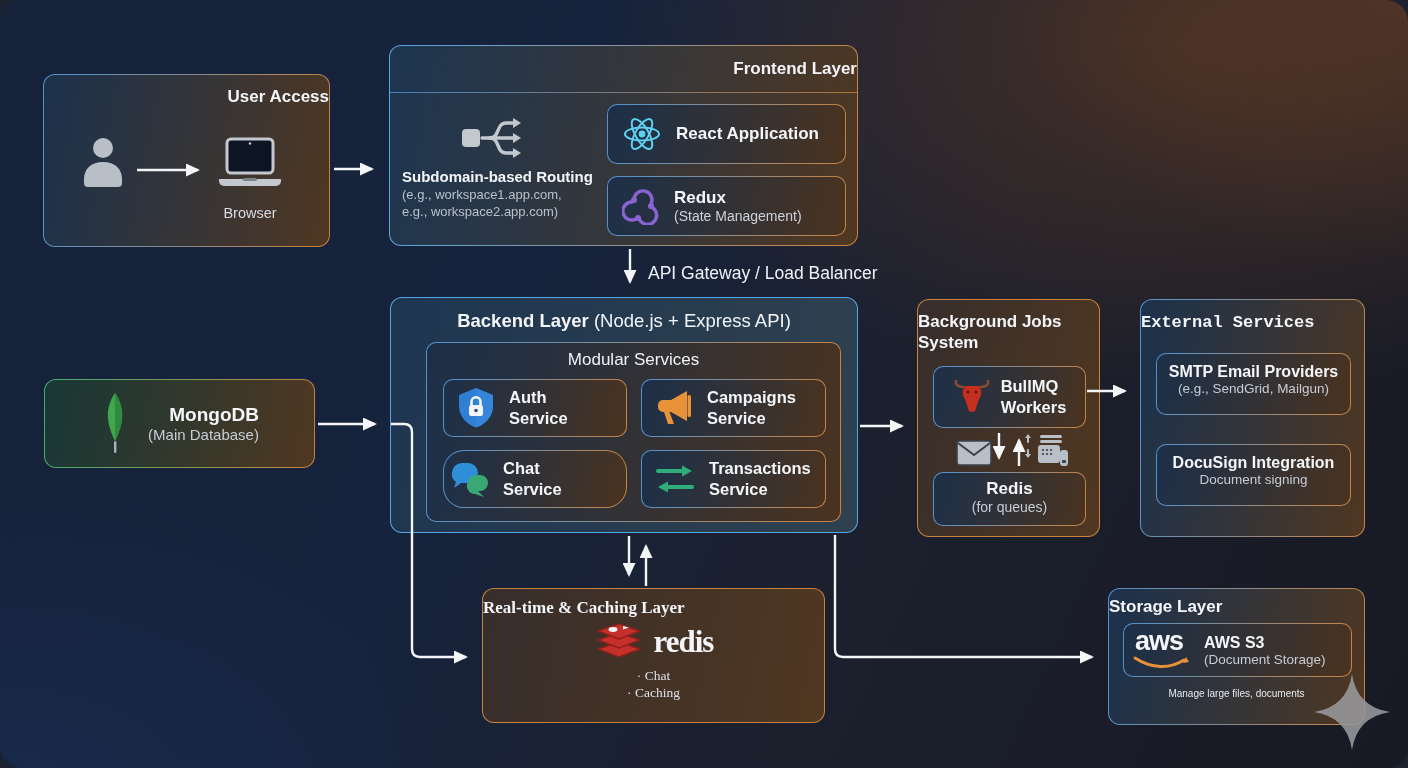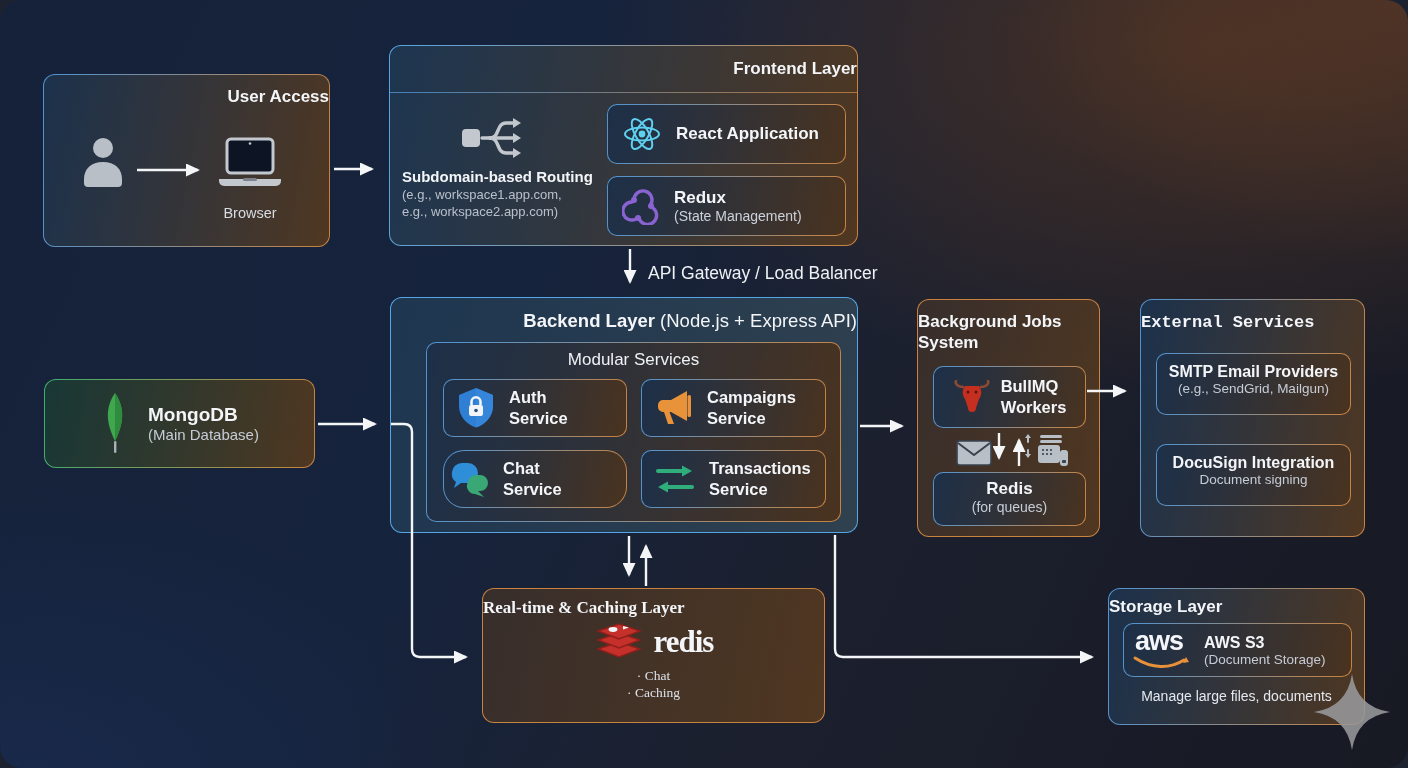--- a/index.html
+++ b/index.html
@@ -115,21 +115,21 @@
       <span>
         <div style="color:#f3f5f8;font-size:17px;font-weight:700;">Redux</div>
         <div class="sec" style="font-size:14px;color:#ccd2db;">(State Management)</div>
       </span>
     </div>
   </div>
 
   <div class="reg abs" style="left:648px;top:263px;font-size:17.5px;">API Gateway / Load Balancer</div>
 
   <div class="panel" style="left:390px;top:297px;width:468px;height:236px;--b1:#55a6e6;--b2:#55a6e6;">
-    <div class="abs" style="left:0;right:0;top:12px;text-align:right;font-size:18.5px;color:#f3f5f8;"><span style="font-weight:700;">Backend Layer</span><span> (Node.js + Express API)</span></div>
+    <div class="abs" style="left:0;right:0;top:12px;text-align:center;font-size:18.5px;color:#f3f5f8;"><span style="font-weight:700;">Backend Layer</span><span> (Node.js + Express API)</span></div>
 
     <div class="sub" style="left:35px;top:44px;width:415px;height:180px;--b1:#4f93d2;--b2:#c9823f;">
       <div class="abs" style="left:0;right:0;top:7px;text-align:center;font-size:17px;color:#eef1f5;">Modular Services</div>
 
       <div class="sub flexrow" style="left:16px;top:36px;width:184px;height:58px;padding:0 12px;gap:13px;">
         <span class="svgwrap">
           <svg width="40" height="42" viewBox="0 0 40 42">
             <path d="M20 1 L37 8 v11 c0 11 -8 18.5 -17 21.5 C11 37.5 3 30 3 19 V8 z" fill="#2f7fd4"></path>
             <path d="M20 1 L37 8 v11 c0 11 -8 18.5 -17 21.5 z" fill="#3b8de0" opacity=".55"></path>
             <rect x="13" y="18" width="14" height="11" rx="2.2" fill="#f2f4f7"></rect>
@@ -192,21 +192,21 @@
   </div>
 
   <div class="panel flexrow" style="left:44px;top:379px;width:271px;height:89px;--b1:#3fae6e;--b2:#c9823f;justify-content:center;gap:18px;">
     <span class="svgwrap">
       <svg width="30" height="66" viewBox="0 0 30 66">
         <path d="M15 2 C23 14 26 28 15 50 C4 28 7 14 15 2 z" fill="#3fa84f"></path>
         <path d="M15 2 C23 14 26 28 15 50 z" fill="#2f8c3f"></path>
         <rect x="14" y="50" width="2.4" height="12" rx="1.2" fill="#a9b0ba"></rect>
       </svg>
     </span>
-    <span style="text-align:left;">
+    <span style="text-align:right;">
       <div style="color:#f3f5f8;font-size:19px;font-weight:700;">MongoDB</div>
       <div class="sec" style="font-size:15px;color:#c6ccd6;">(Main Database)</div>
     </span>
   </div>
 
   <div class="panel" style="left:917px;top:299px;width:183px;height:238px;--b1:#c9823f;--b2:#c9823f;">
     <div class="ttl2 abs" style="left:0;right:0;top:11px;line-height:1.26;">
       <div>Background Jobs</div>
       <div>System</div>
     </div>
@@ -309,21 +309,21 @@
         <svg width="58" height="14" viewBox="0 0 58 14" style="position:absolute;left:0;top:26px;">
           <path d="M3 2 C20 13 38 13 52 4" stroke="#e8913a" stroke-width="3" fill="none" stroke-linecap="round"></path>
           <path d="M54 1 l3 5 -6 1 z" fill="#e8913a"></path>
         </svg>
       </span>
       <span>
         <div style="color:#f3f5f8;font-size:16px;font-weight:700;">AWS S3</div>
         <div class="sec" style="font-size:13.5px;color:#c6ccd6;">(Document Storage)</div>
       </span>
     </div>
-    <div class="abs" style="left:0;right:0;top:99px;text-align:center;font-size:14px;color:#e4e8ee;">Manage large files, documents</div>
+    <div class="abs" style="left:0;right:0;top:99px;text-align:center;font-size:10px;color:#e4e8ee;">Manage large files, documents</div>
   </div>
 
   <span class="svgwrap abs" style="left:1312px;top:672px;">
     <svg width="80" height="80" viewBox="0 0 80 80">
       <path d="M40 2 Q45 35 78 40 Q45 45 40 78 Q35 45 2 40 Q35 35 40 2 z" fill="#97999c" opacity="0.88"></path>
     </svg>
   </span>
 
   <svg id="overlay" width="1408" height="768" viewBox="0 0 1408 768">
     <defs>

